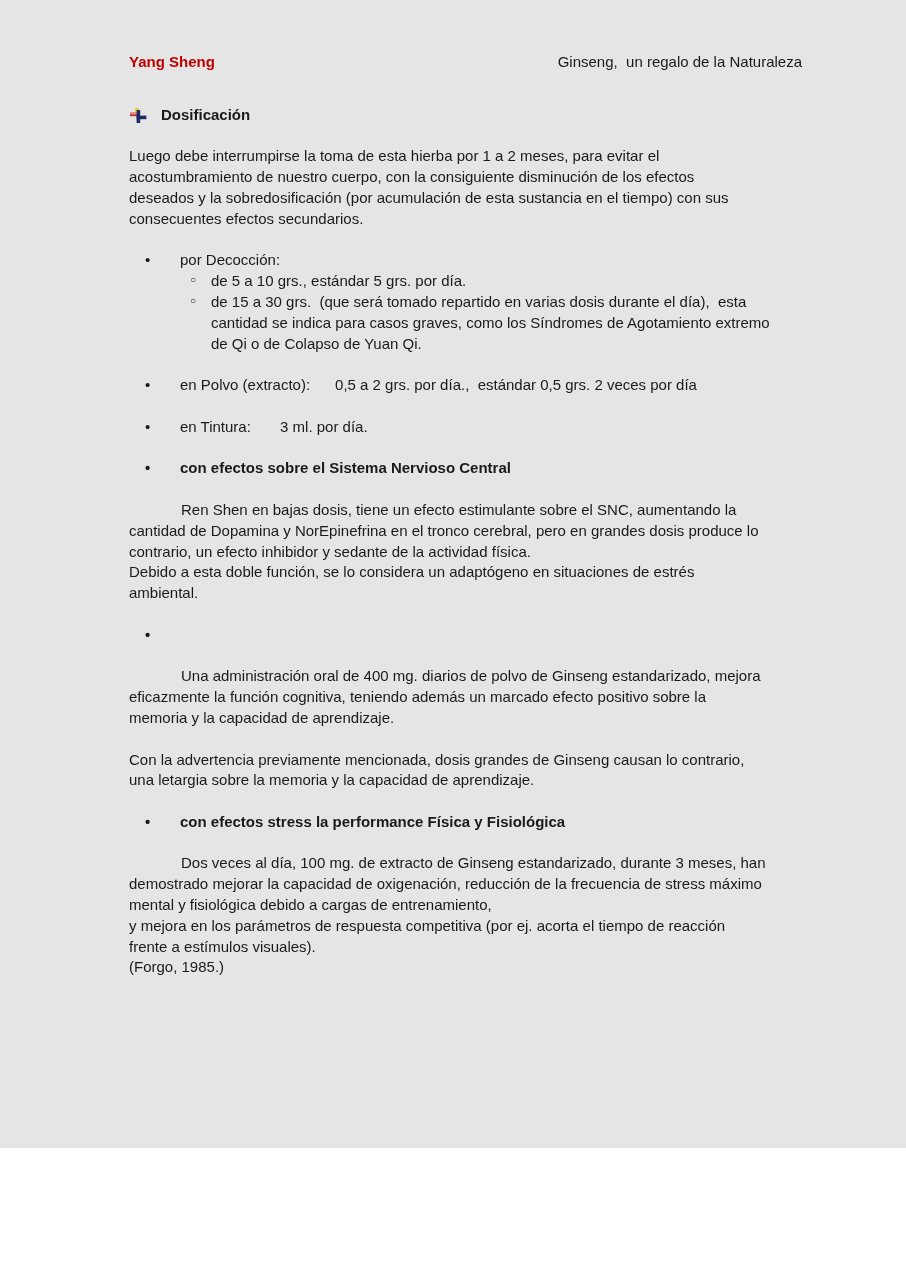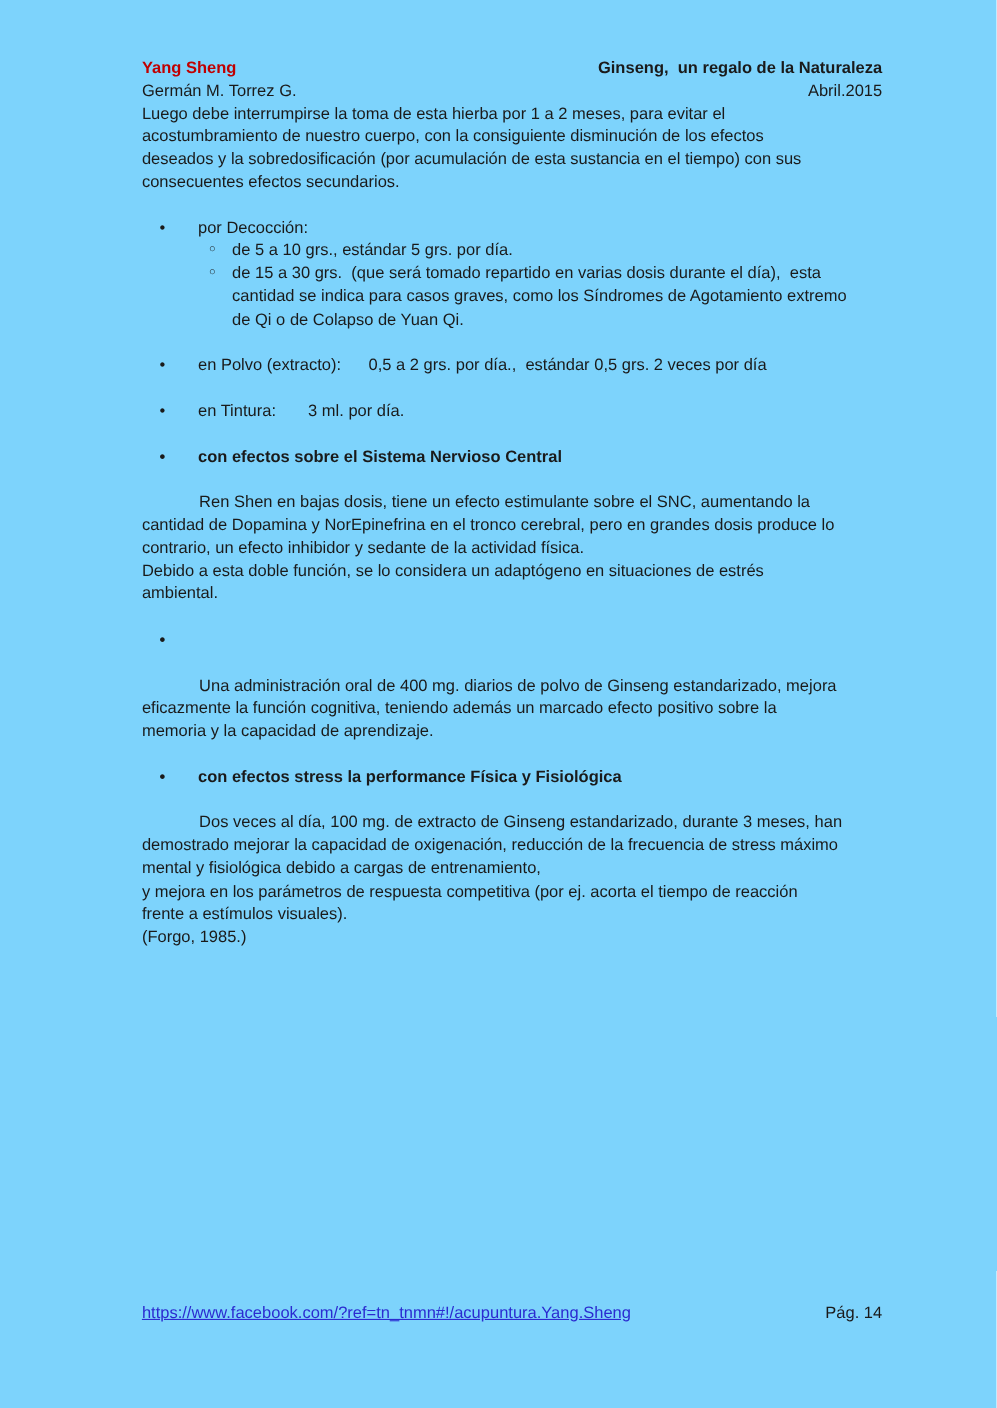--- a/index.html
+++ b/index.html
@@ -1,31 +1,31 @@
 <!DOCTYPE html>
 <html><head>
 <meta charset="utf-8">
 <style>
   html,body { margin:0; padding:0; background:#ffffff; }
   .page {
     position:relative;
-    width:906px; height:1280px;
-    background:#7dd3fc;
+    width:906px; height:1148px;
+    background:#e5e5e5;
     box-sizing:border-box;
     padding:52px 104px 0 129px;
     font-family:"Liberation Sans","DejaVu Sans",sans-serif;
     font-size:15px;
     line-height:20.8px;
     color:#1a1a1a;
     overflow:hidden;
   }
   .hrow { display:flex; justify-content:space-between; }
   .hrow span { white-space:pre; }
   .brand { font-weight:bold; color:#c00000; }
-  .doc-title { font-weight:bold;text-align:right; }
+  .doc-title { font-weight:normal;text-align:right; }
 
   .section-heading {
     margin:32px 0 20.8px 1px;
     display:flex; align-items:center;
     font-weight:bold;
   }
   .bullet-icon { width:17px; height:15px; margin-right:14px; flex:none; display:inline-block; }
 
   .para { margin:0 0 20.8px 0; white-space:pre; }
   .para.indent { text-indent:52px; }
@@ -47,26 +47,34 @@
 </head>
 <body>
 
 <div class="page">
 
   <div class="header">
     <div class="hrow">
       <span class="brand">Yang Sheng</span>
       <span class="doc-title">Ginseng,  un regalo de la Naturaleza</span>
     </div>
-    <div class="hrow">
-      <span>Germán M. Torrez G.</span>
-      <span>Abril.2015</span>
-    </div>
   </div>
 
+  <div class="section-heading">
+    <span class="bullet-icon">
+      <svg width="17" height="15" viewBox="0 0 17 15" xmlns="http://www.w3.org/2000/svg">
+        <rect x="5" y="0" width="3.6" height="8" fill="#e7c63a"></rect>
+        <rect x="0" y="4.6" width="7" height="3.6" fill="#c0392b"></rect>
+        <rect x="0" y="4.6" width="7" height="1.7" fill="#e08f94"></rect>
+        <rect x="6.6" y="2" width="3.6" height="13" fill="#1f2a66"></rect>
+        <rect x="6.6" y="7.6" width="9.8" height="3.6" fill="#1f2a66"></rect>
+      </svg>
+    </span>
+    <span>Dosificación</span>
+  </div>
 
 
   <p class="para">Luego debe interrumpirse la toma de esta hierba por 1 a 2 meses, para evitar el
 acostumbramiento de nuestro cuerpo, con la consiguiente disminución de los efectos
 deseados y la sobredosificación (por acumulación de esta sustancia en el tiempo) con sus
 consecuentes efectos secundarios.</p>
 
   <div class="list-block">
     <div class="li1">
       <span class="m1">•</span>
@@ -106,20 +114,22 @@
 ambiental.</p>
 
   <div class="li1 spaced bold">
     <span class="m1">•</span>
   </div>
 
   <p class="para indent">Una administración oral de 400 mg. diarios de polvo de Ginseng estandarizado, mejora
 eficazmente la función cognitiva, teniendo además un marcado efecto positivo sobre la
 memoria y la capacidad de aprendizaje.</p>
 
+  <p class="para">Con la advertencia previamente mencionada, dosis grandes de Ginseng causan lo contrario,
+una letargia sobre la memoria y la capacidad de aprendizaje.</p>
 
   <div class="li1 spaced bold">
     <span class="m1">•</span>
     <span>con efectos stress la performance Física y Fisiológica</span>
   </div>
 
   <p class="para indent">Dos veces al día, 100 mg. de extracto de Ginseng estandarizado, durante 3 meses, han
 demostrado mejorar la capacidad de oxigenación, reducción de la frecuencia de stress máximo
 mental y fisiológica debido a cargas de entrenamiento,
 y mejora en los parámetros de respuesta competitiva (por ej. acorta el tiempo de reacción

